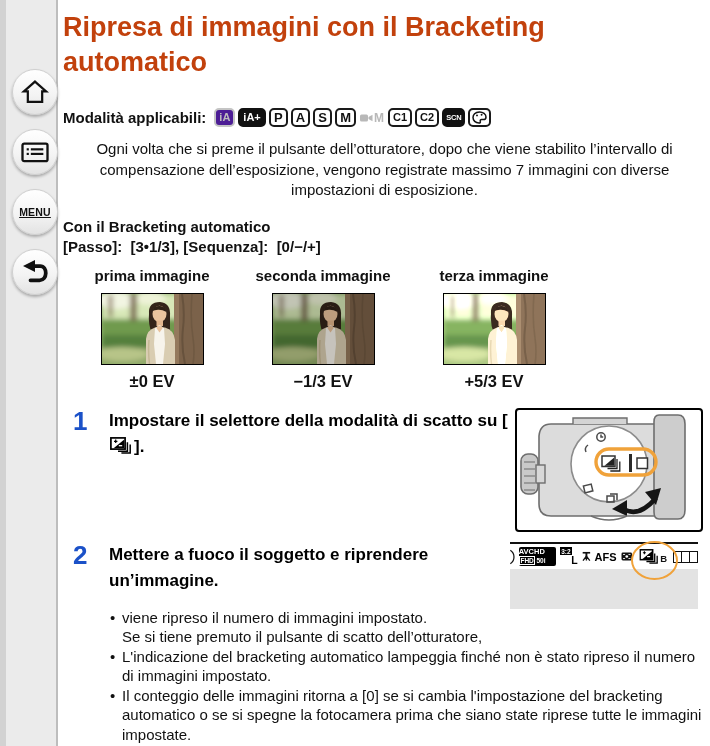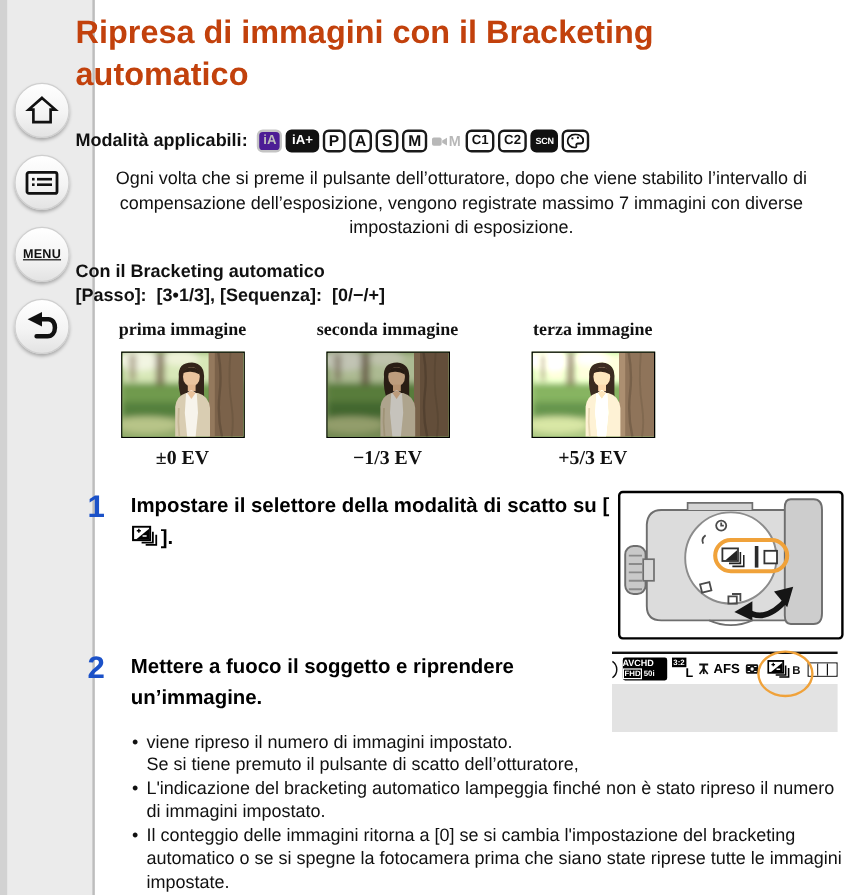--- a/index.html
+++ b/index.html
@@ -1,20 +1,20 @@
 <!DOCTYPE html>
 <html><head>
 <meta charset="utf-8">
 <style>
   html,body{margin:0;padding:0;}
   body{font-family:"Liberation Sans","DejaVu Sans",sans-serif;background:#fff;}
   .page{position:relative;width:710px;height:746px;background:#fff;overflow:hidden;}
 
   
-  .sidebar{position:absolute;left:0;top:0;width:79px;height:746px;background:#ebebeb;
+  .sidebar{position:absolute;left:0;top:0;width:58px;height:746px;background:#ebebeb;
     border-left:6px solid #d2d2d2;border-right:2px solid #bdbdbd;box-sizing:border-box;}
   .nav-btn{position:absolute;left:6px;width:44px;height:44px;border-radius:50%;
     background:linear-gradient(180deg,#ffffff 0%,#f4f4f4 55%,#e3e3e3 100%);
     border:1px solid #cfcfcf;box-shadow:0 2px 3px rgba(0,0,0,.28);
     display:flex;align-items:center;justify-content:center;cursor:pointer;}
   .nav-btn svg{display:block;}
   .menu-label{font-size:10.5px;font-weight:bold;text-decoration:underline;color:#111;letter-spacing:.2px;}
 
   
   .content{position:absolute;left:57px;top:0;width:653px;height:746px;box-sizing:border-box;
@@ -31,21 +31,21 @@
   .m-movie{color:#b8b8b8;font-size:12px;gap:1px;padding:0 1px;border:none;}
   .m-c{font-size:11px;}
   .m-scn{font-size:7.5px;letter-spacing:-.2px;padding:0 2px;}
   .m-art{padding:0 2px;}
 
   .intro{font-size:15px;line-height:20.5px;margin:12px 0 0;max-width:648px;text-align:center;}
   .subhead{margin-top:16px;font-size:15px;font-weight:bold;line-height:20px;}
   .settings-line{font-size:15px;font-weight:bold;line-height:20px;white-space:pre-wrap;}
 
   
-  .examples{display:flex;gap:11px;margin:10px 0 0 9px;font-family:Liberation Serif, serif;}
+  .examples{display:flex;gap:11px;margin:10px 0 0 9px;}
   .ex-col{width:160px;text-align:center;}
   .ex-caption{font-size:15px;font-weight:bold;}
   .photo-box{width:101px;height:70px;border:1px solid #000;margin:9px auto 7px;overflow:hidden;background:#8eb06a;}
   .photo-box svg{display:block;width:101px;height:70px;}
   .ph-dark svg{filter:brightness(.8) saturate(1.05);}
   .ph-light svg{filter:brightness(1.18) saturate(.92);}
   .ex-ev{font-size:16.5px;font-weight:bold;}
 
   
   .steps{margin-top:17px;}

